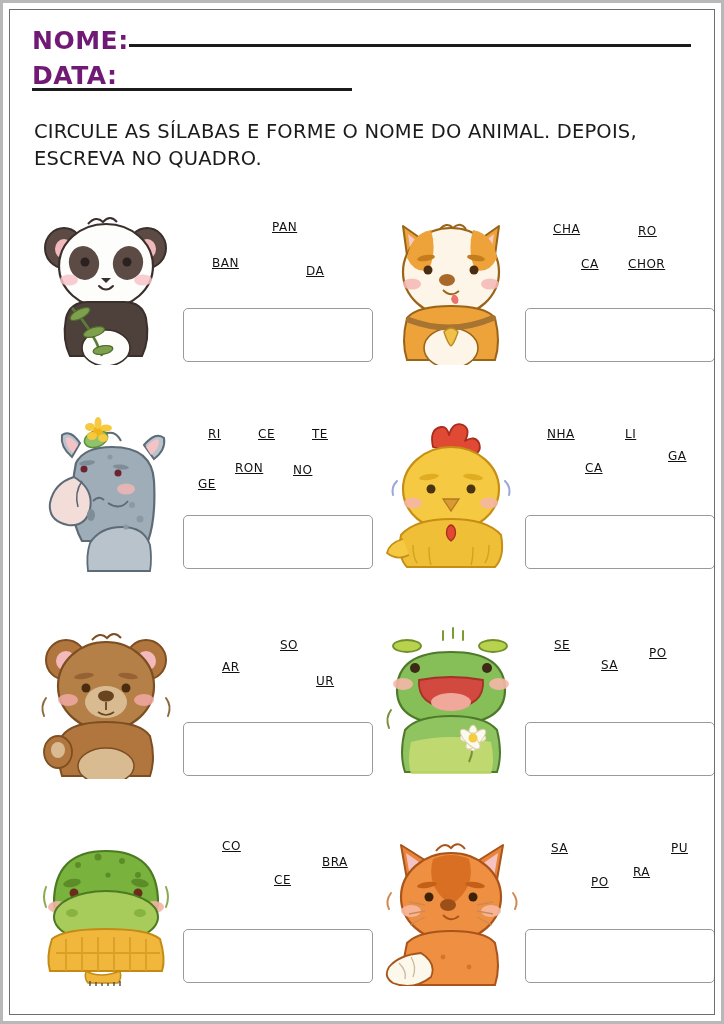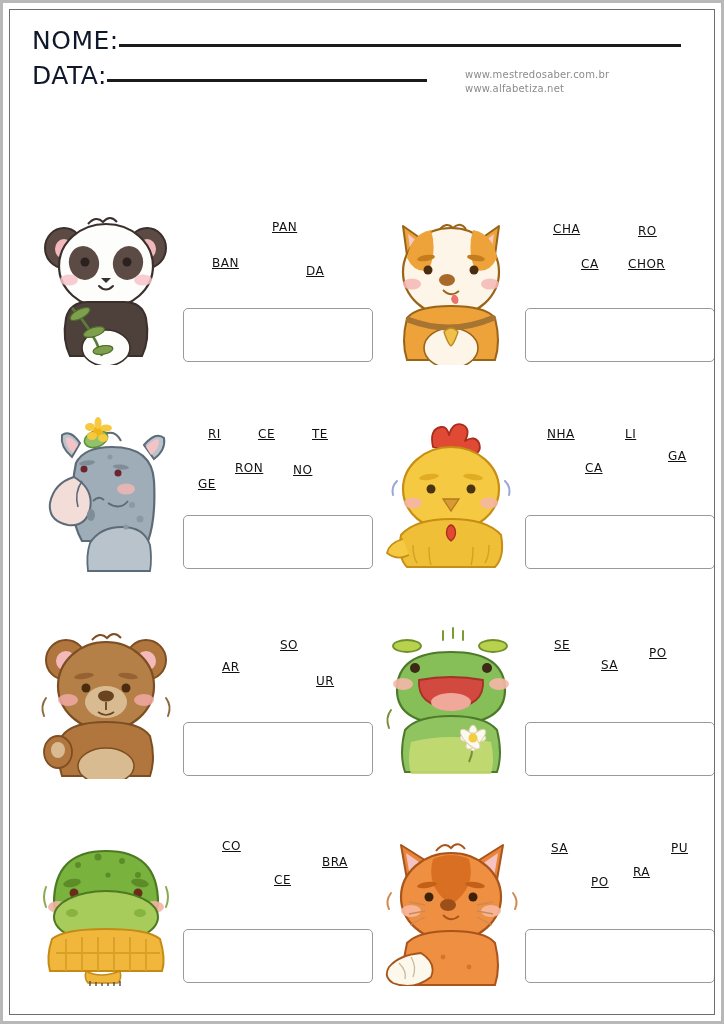--- a/index.html
+++ b/index.html
@@ -38,28 +38,28 @@
     height: 86px;
   }
 
   .field-row {
     position: absolute;
     display: flex;
     align-items: baseline;
     left: 22px;
   }
   .field-row.nome { top: 16px; }
-  .field-row.data { top: 51px; }
+  .field-row.data { top: 51px; flex-direction: column; }
 
   .field-label {
     font-family: "DejaVu Sans", sans-serif;
     font-size: 25px;
-    font-weight: 400;
+    font-weight: 700;
     letter-spacing: 0.5px;
-    color: #0f172a;
+    color: #701a75;
     white-space: nowrap;
   }
 
   .field-line {
     display: inline-block;
     height: 3px;
     background: #1b1b1b;
     position: relative;
     top: -2px;
   }
@@ -163,26 +163,23 @@
       <div class="field-row nome">
         <span class="field-label">NOME:</span>
         <span class="field-line"></span>
       </div>
 
       <div class="field-row data">
         <span class="field-label">DATA:</span>
         <span class="field-line"></span>
       </div>
 
-      <div class="site-links">
-        <div>www.mestredosaber.com.br</div>
-        <div>www.alfabetiza.net</div>
-      </div>
     </div>
 
+    <div class="instruction">CIRCULE AS SÍLABAS E FORME O NOME DO ANIMAL. DEPOIS, ESCREVA NO QUADRO.</div>
 
     <div class="grid">
 
       <div class="row">
 
         <div class="cell left">
           <div class="art">
             <svg viewBox="0 0 142 155">
               <ellipse cx="28" cy="38" rx="19" ry="20" fill="#5c4a44" stroke="#3a2f2b" stroke-width="2"></ellipse>
               <ellipse cx="28" cy="39" rx="9" ry="10" fill="#f2b9bd"></ellipse>

